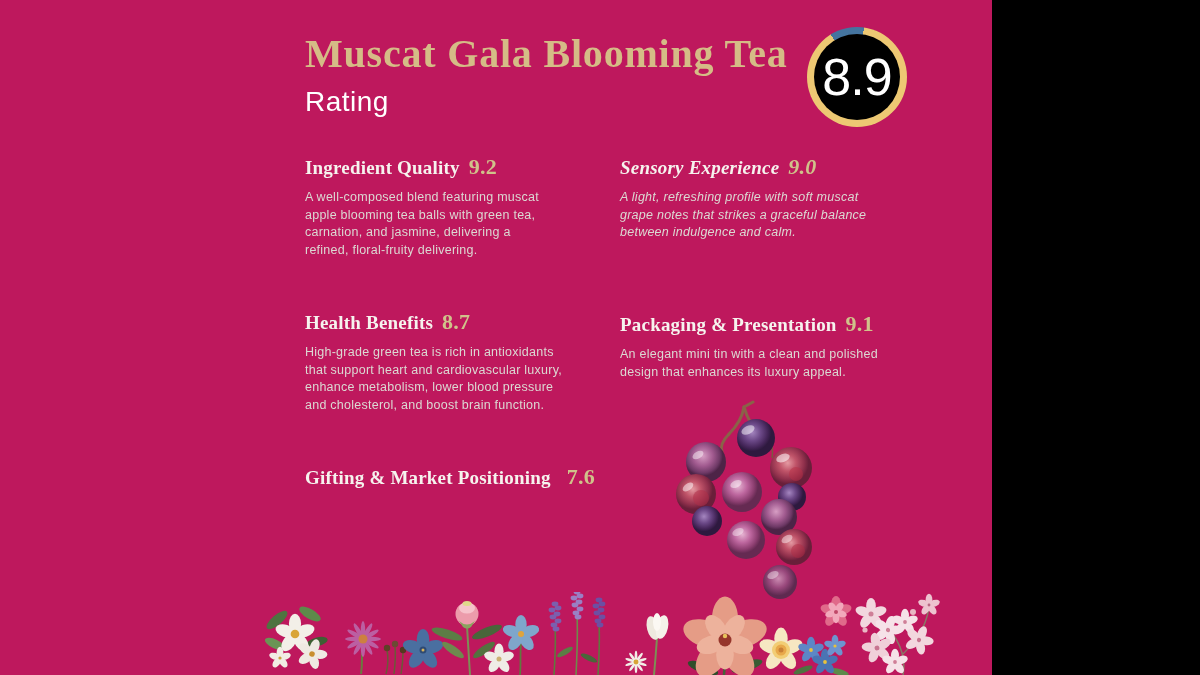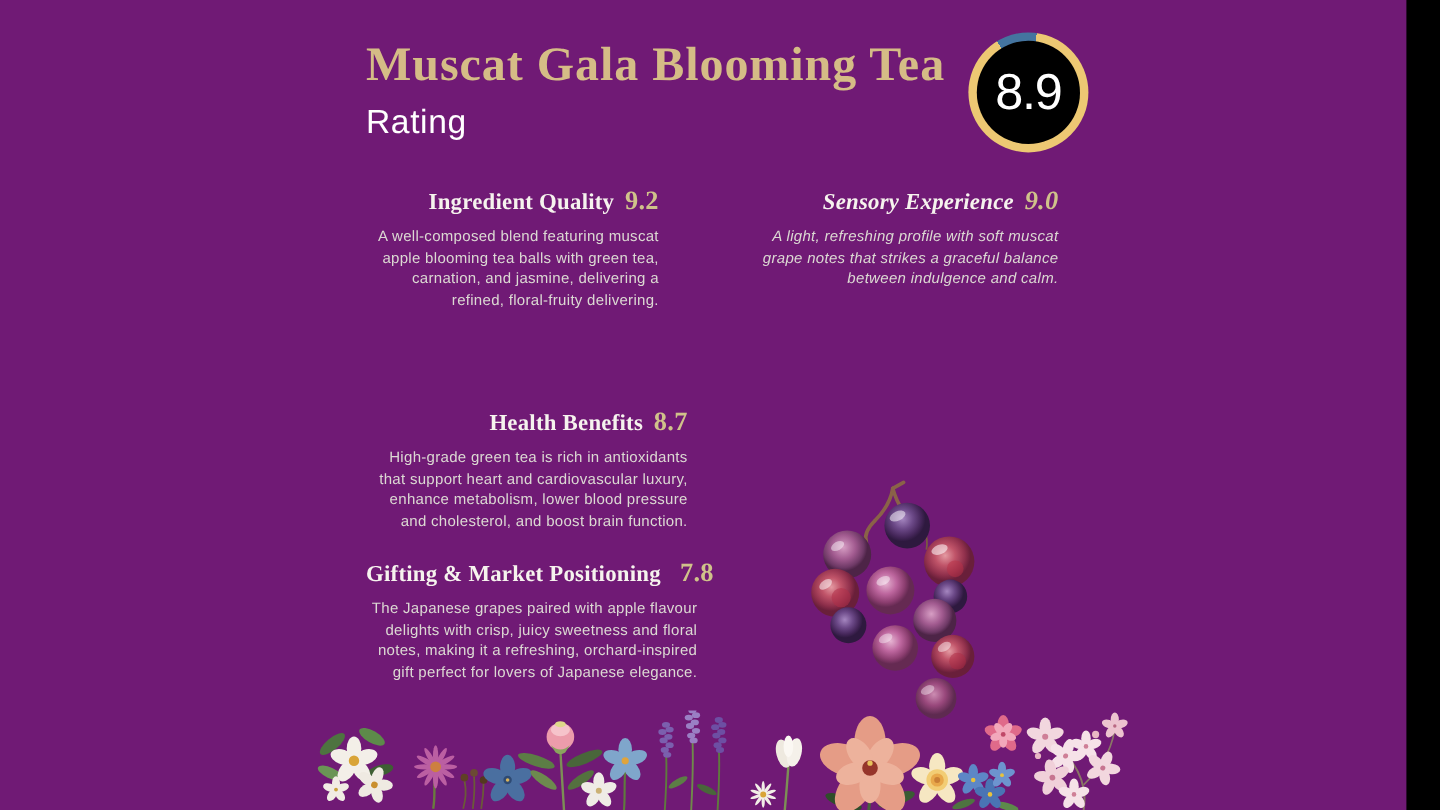--- a/index.html
+++ b/index.html
@@ -1,55 +1,55 @@
 <!DOCTYPE html>
 <html><head>
 <meta charset="utf-8">
 <style>
   html,body { margin:0; padding:0; background:#000; }
   .stage {
-    position:relative; width:1172px; height:675px;
-    background:#701a75; overflow:hidden;
+    position:relative; width:992px; height:675px;
+    background:#be185d; overflow:hidden;
     font-family:"Liberation Sans", sans-serif;
   }
   
   .title {
     position:absolute; left:305px; top:30px; margin:0;
     font-family:"Liberation Serif", serif; font-weight:700;
     font-size:40px; letter-spacing:0.8px; color:#d5bc86;
   }
   .subtitle {
     position:absolute; left:305px; top:86px; margin:0;
     font-size:28px; font-weight:400; letter-spacing:0.5px; color:#ffffff;
   }
   
   .badge { position:absolute; left:807px; top:27px; width:100px; height:100px; }
   .badge .ring { position:absolute; inset:0; border-radius:50%; }
   .badge .hole { position:absolute; inset:7px; border-radius:50%; background:#000; }
   .badge .num {
     position:absolute; inset:0; display:flex; align-items:center; justify-content:center;
-    color:#fff; font-size:42px; font-weight:400; letter-spacing:-1px;
+    color:#fff; font-size:52px; font-weight:400; letter-spacing:-1px;
   }
   
-  .block { position:absolute;text-align:right; }
+  .block { position:absolute; }
   .block h3 {
     margin:0; font-family:"Liberation Serif", serif; font-weight:700;
     font-size:19px; letter-spacing:0.2px; color:#f6f3ee; white-space:nowrap;
   }
   .block h3 .score {
     font-size:22px; color:#d0c28a; margin-left:9px; font-weight:700;
   }
   .block h3 .score.wide { margin-left:16px; }
   .block p {
     margin:9px 0 0; font-size:12.5px; line-height:17.5px;
     letter-spacing:0.25px; color:#dcd9d3;
   }
   .b1 { left:305px; top:154px; width:244px; }
   .b2 { left:620px; top:154px; width:262px;font-style:italic; }
-  .b3 { left:305px; top:309px; width:268px;margin-top:29px; }
+  .b3 { left:305px; top:309px; width:268px; }
   .b4 { left:620px; top:311px; width:266px; }
   .b5 { left:305px; top:464px; width:276px; }
   
   .grapes  { position:absolute; left:648px; top:400px; }
   .flowers { position:absolute; left:255px; top:592px; }
 </style>
 </head>
 <body>
 
 <div class="stage">
@@ -71,24 +71,27 @@
   <div class="block b2">
     <h3><span>Sensory Experience</span><span class="score">9.0</span></h3>
     <p>A light, refreshing profile with soft muscat grape notes that strikes a graceful balance between indulgence and calm.</p>
   </div>
 
   <div class="block b3">
     <h3><span>Health Benefits</span><span class="score">8.7</span></h3>
     <p>High-grade green tea is rich in antioxidants that support heart and cardiovascular luxury, enhance metabolism, lower blood pressure and cholesterol, and boost brain function.</p>
   </div>
 
+  <div class="block b4">
+    <h3><span>Packaging &amp; Presentation</span><span class="score">9.1</span></h3>
+    <p>An elegant mini tin with a clean and polished design that enhances its luxury appeal.</p>
+  </div>
 
   <div class="block b5">
-    <h3><span>Gifting &amp; Market Positioning</span><span class="score wide">7.8</span></h3>
-    <p>The Japanese grapes paired with apple flavour delights with crisp, juicy sweetness and floral notes, making it a refreshing, orchard-inspired gift perfect for lovers of Japanese elegance.</p>
+    <h3><span>Gifting &amp; Market Positioning</span><span class="score wide">7.6</span></h3>
   </div>
 
   <svg class="grapes" width="192" height="202" viewBox="0 0 192 202">
     <defs>
       <radialGradient id="gA" cx="40%" cy="35%">
           <stop offset="0%" stop-color="#e6b4d2"></stop>
           <stop offset="45%" stop-color="#bd669e"></stop>
           <stop offset="80%" stop-color="#8c3e70"></stop>
           <stop offset="100%" stop-color="#652a52"></stop>
         </radialGradient>

